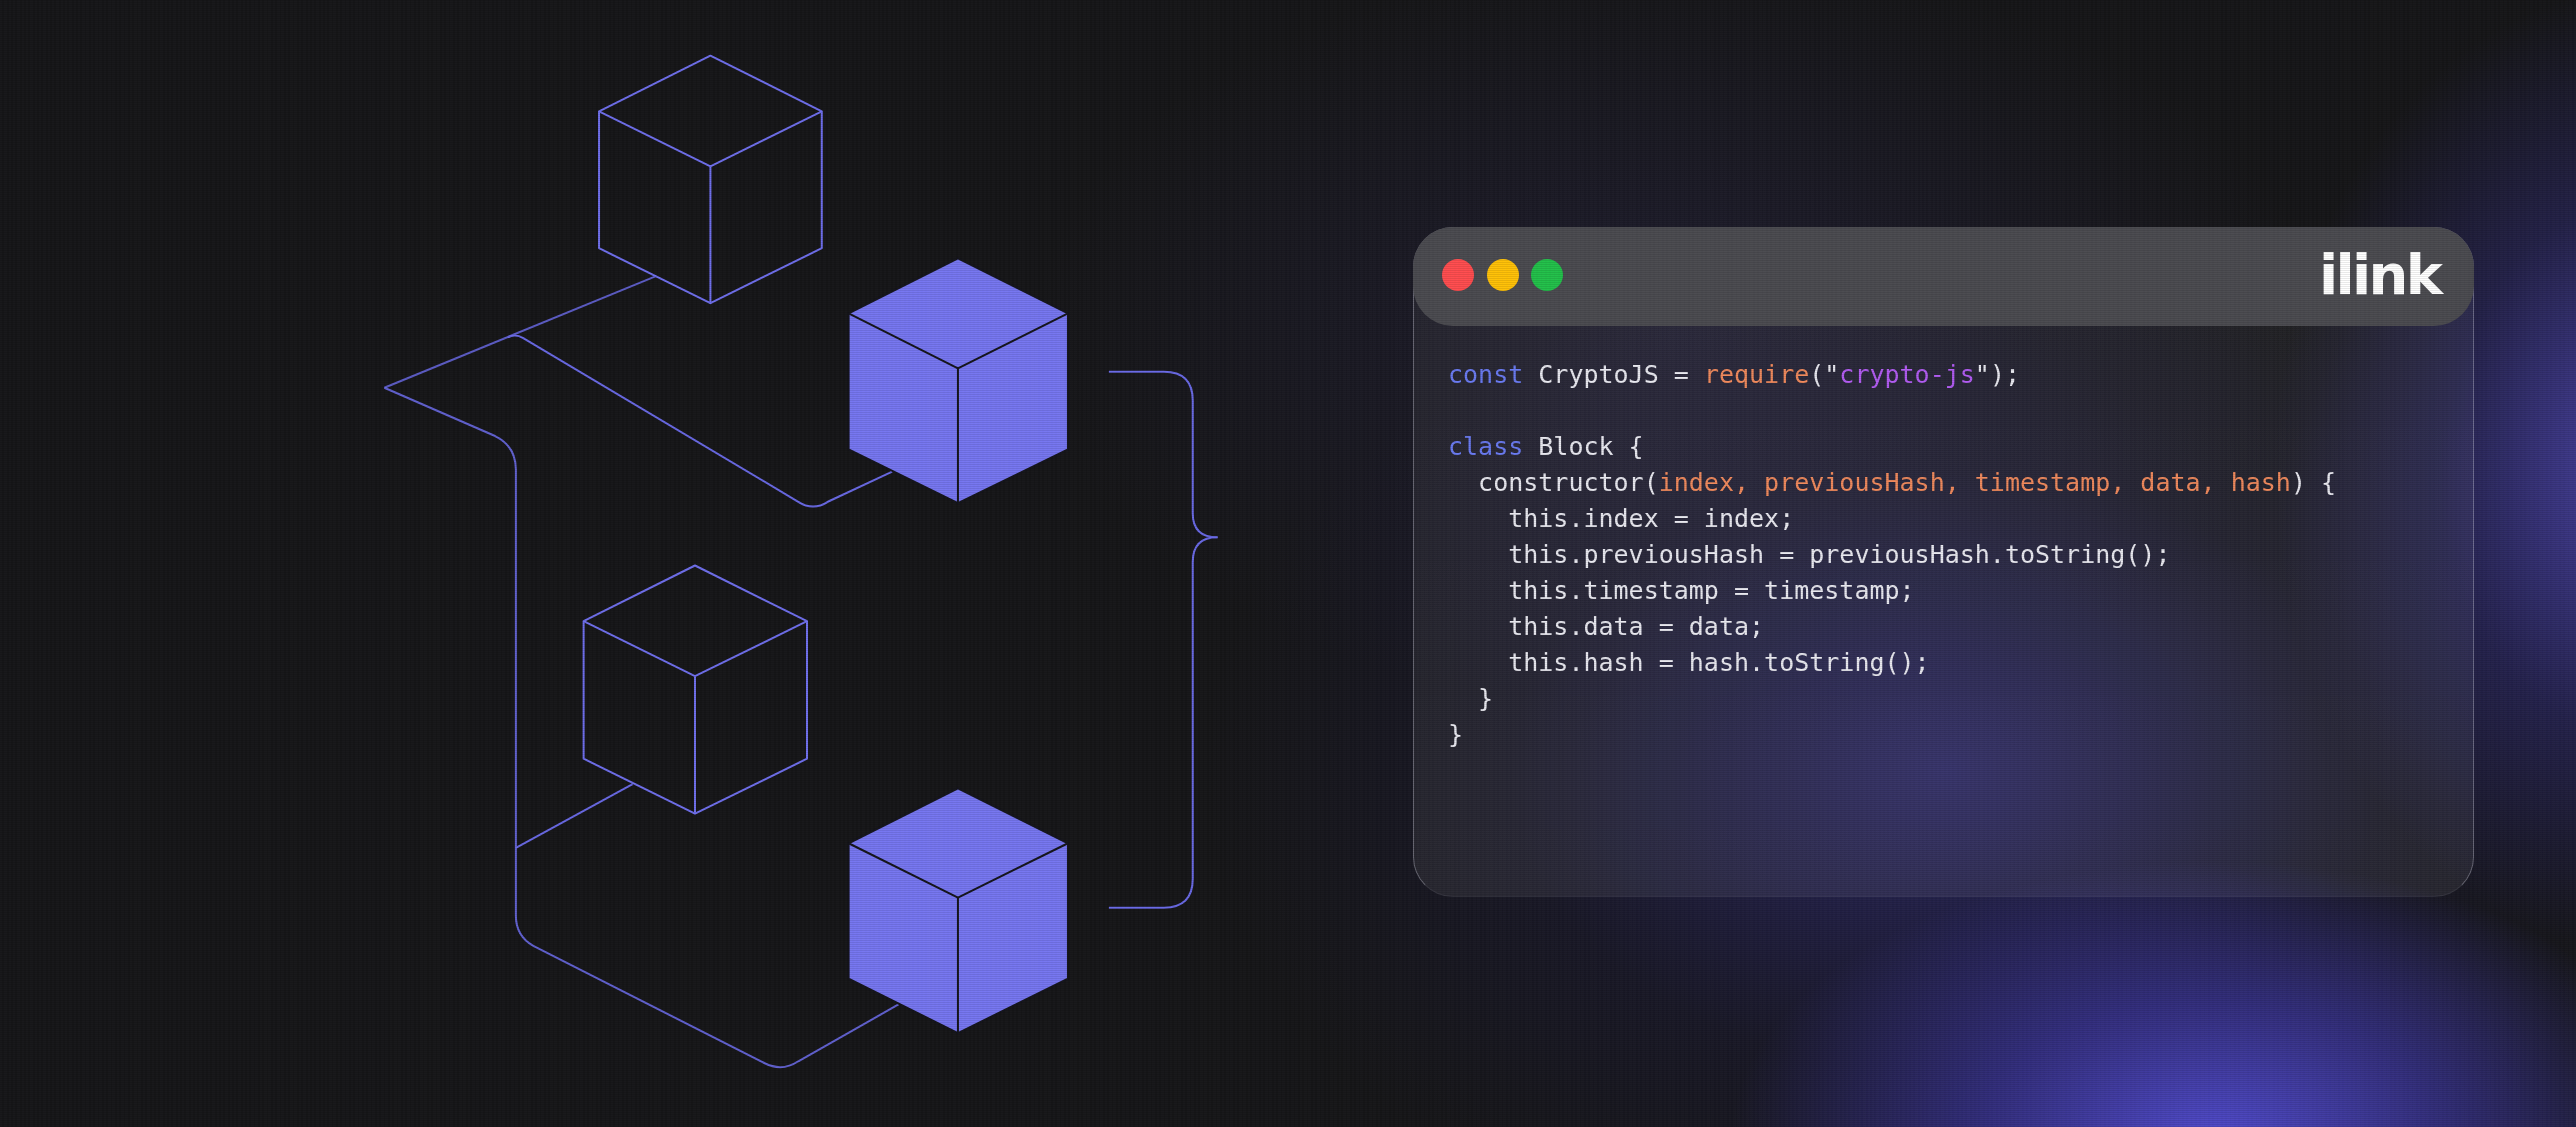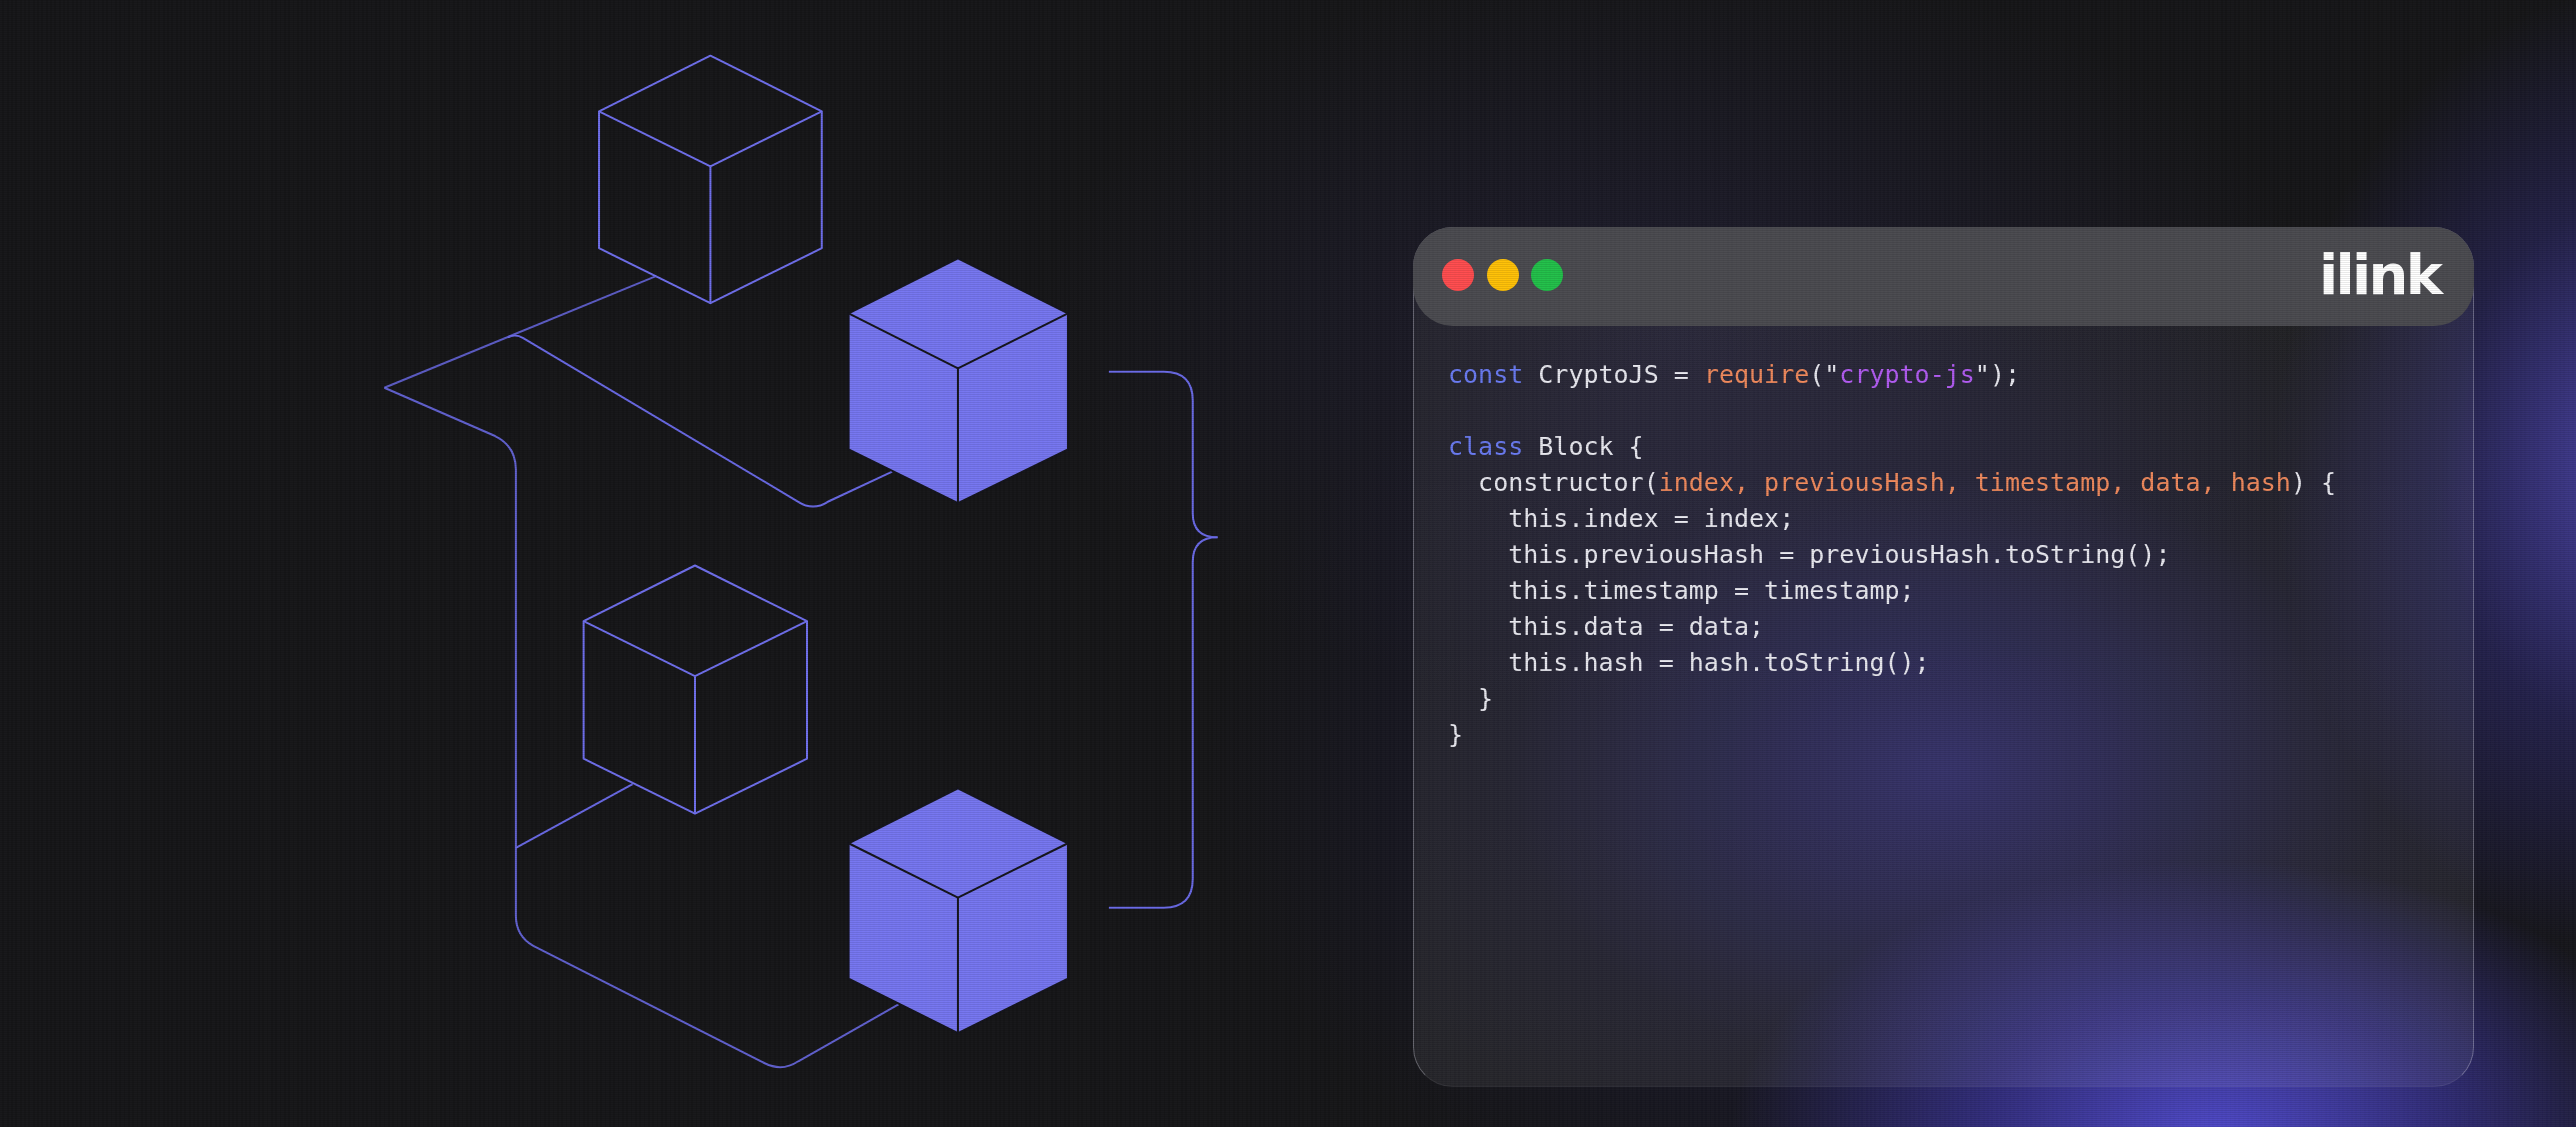--- a/index.html
+++ b/index.html
@@ -17,21 +17,21 @@
       radial-gradient(ellipse 805px 470px at 1677px 335px, rgba(34,32,54,0.8) 0%, rgba(22,22,24,0) 80%);
   }
   .noise {
     position:absolute; inset:0; pointer-events:none; opacity:0.35;
     background-image:
       repeating-linear-gradient(0deg, rgba(0,0,0,0.25) 0 0.7px, transparent 0.7px 2px),
       repeating-linear-gradient(90deg, rgba(255,255,255,0.04) 0 0.7px, transparent 0.7px 1.3px);
   }
   svg.diagram { position:absolute; left:0; top:0; }
   .window {
-    position:absolute; left:1413px; top:227px; width:1061px; height:860px;
+    position:absolute; left:1413px; top:227px; width:1061px; height:670px;
     border-radius:40px;
     background:linear-gradient(180deg, rgba(255,255,255,0.05), rgba(255,255,255,0.07));
     border:1.3px solid rgba(220,220,235,0.35);
     border-bottom-color:rgba(220,220,235,0.08);
     box-sizing:border-box;
   }
   .titlebar {
     position:absolute; left:-1.3px; top:-1.3px; right:-1.3px; height:99px;
     border-radius:40px;
     background:#4b4b50;

